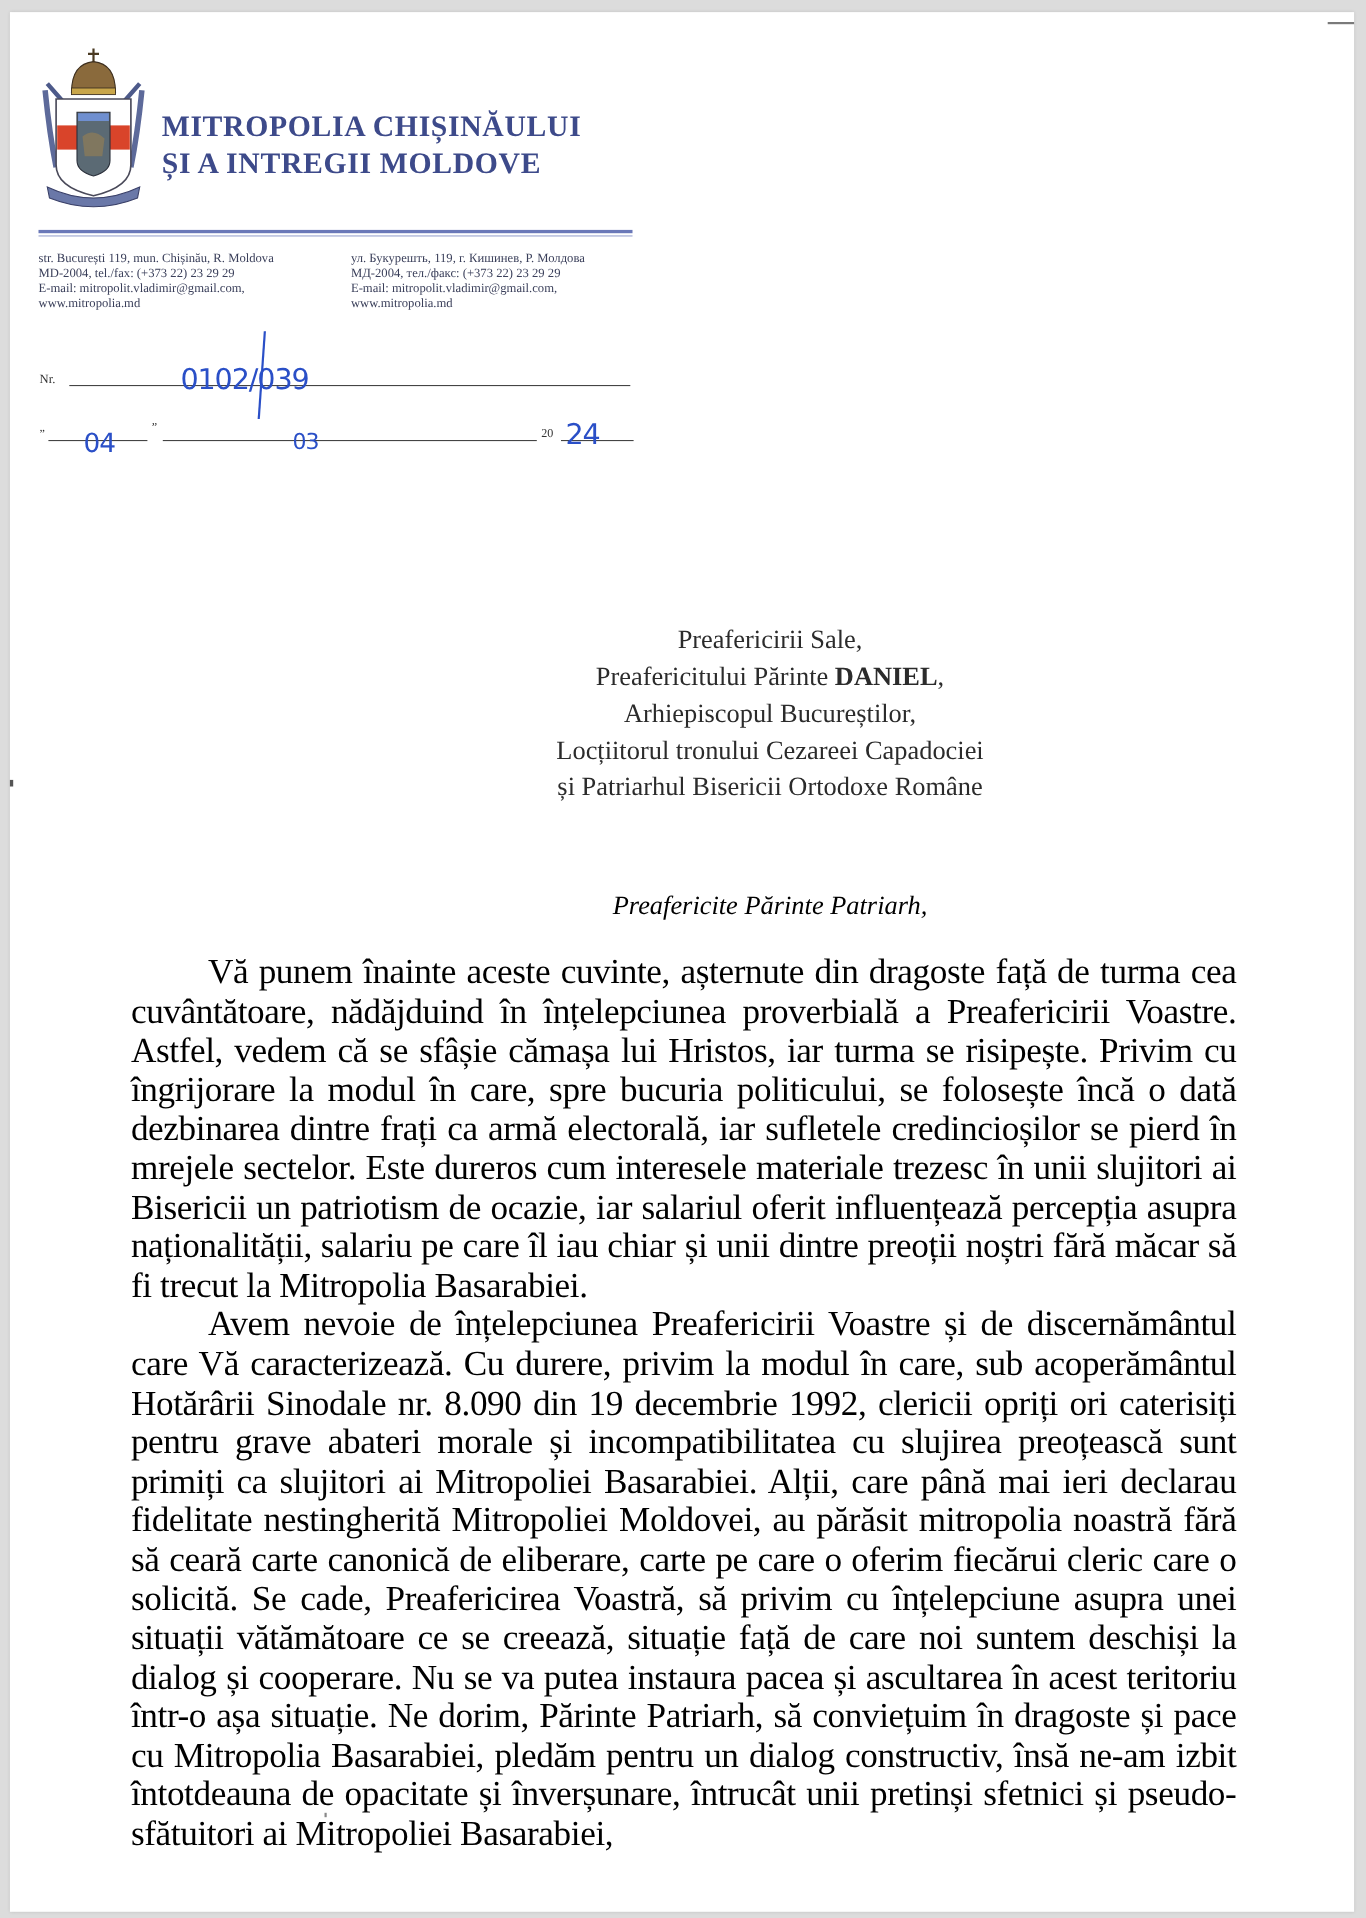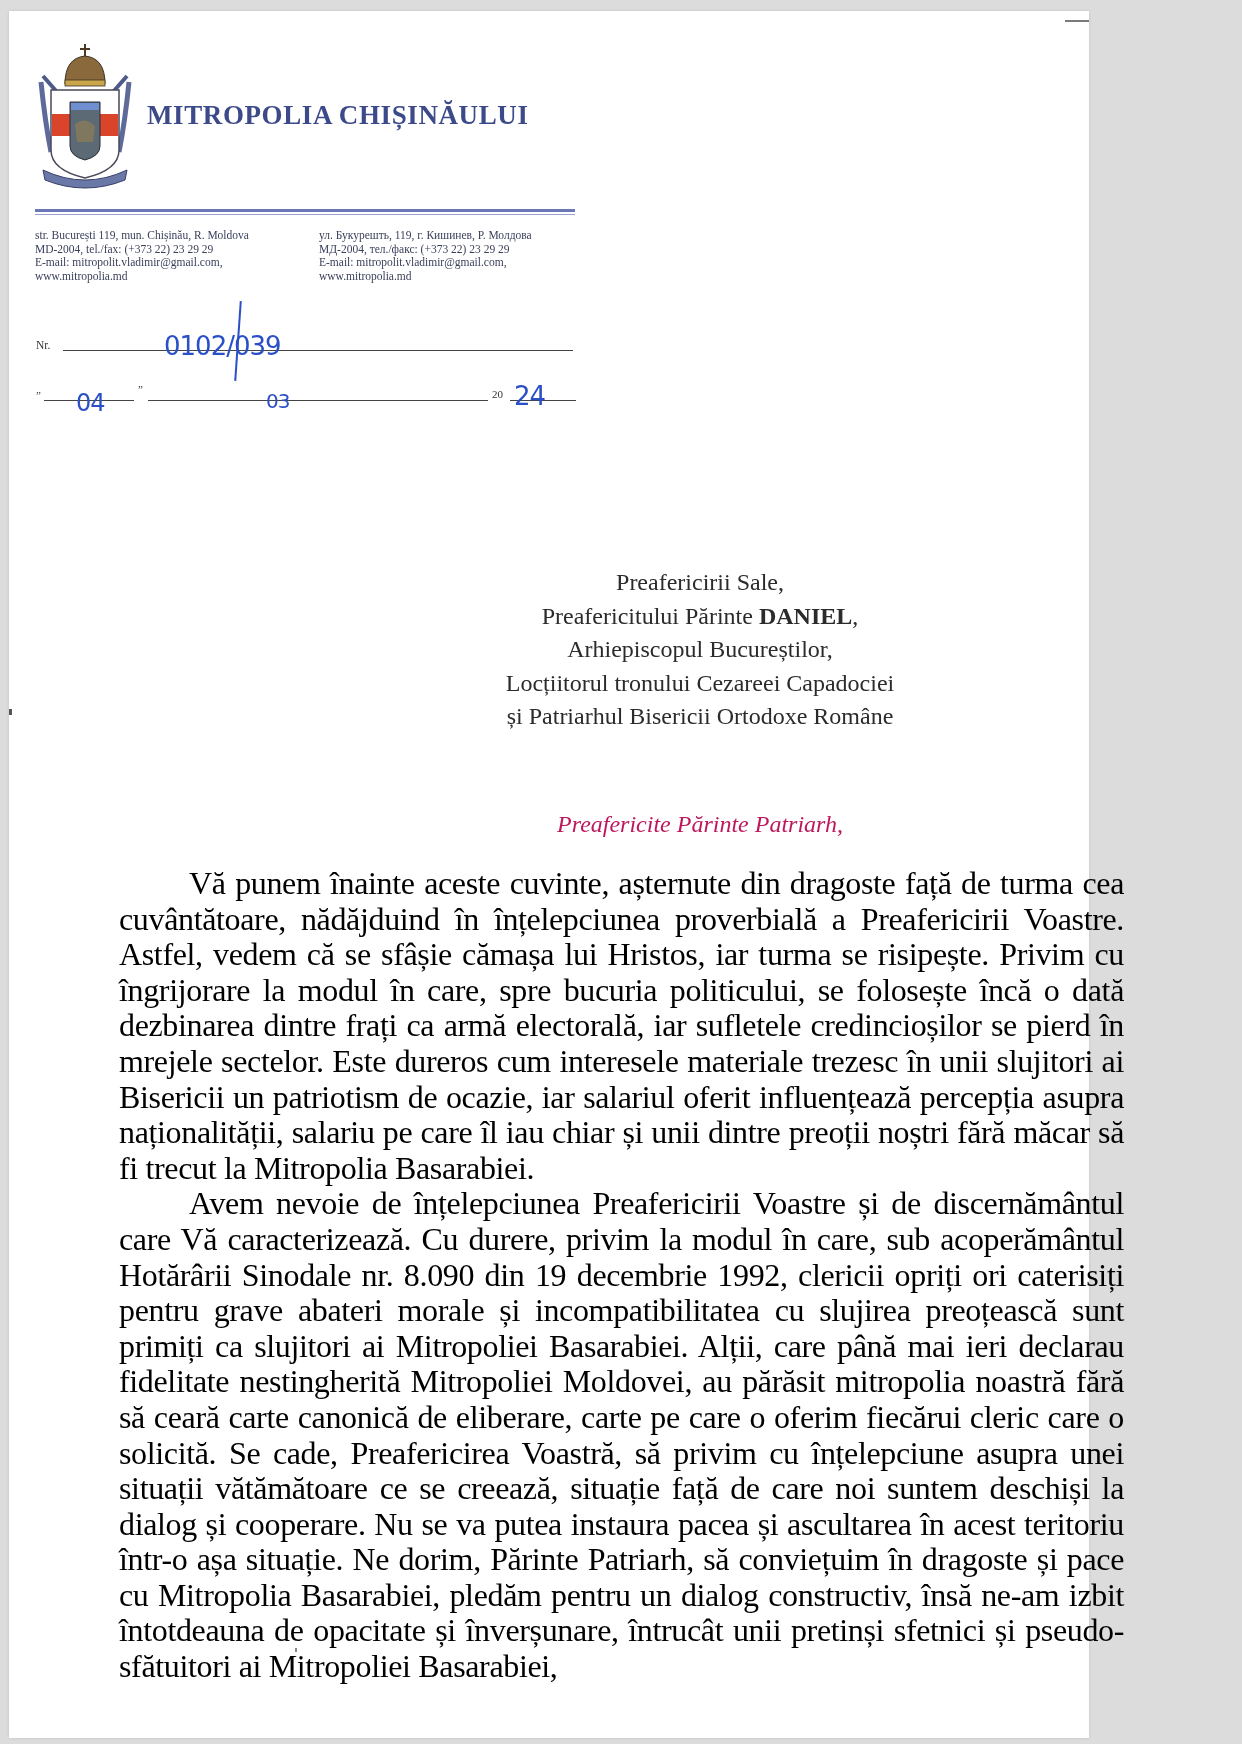--- a/index.html
+++ b/index.html
@@ -6,21 +6,21 @@
   body {
     width: 1242px; height: 1744px;
     background: #dcdcdc;
     position: relative;
     overflow: hidden;
     font-family: "Liberation Serif", serif;
   }
   .page {
     position: absolute;
     left: 9px; top: 11px;
-    width: 1080px; height: 1727px;
+    width: 1222px; height: 1727px;
     background: #ffffff;
     box-shadow: 0 0 3px rgba(0,0,0,0.12);
   }
   .corner-mark {
     position: absolute; right: 0; top: 9px;
     width: 24px; height: 2px; background: #7a7a7a;
   }
   .left-mark {
     position: absolute; left: 0; top: 698px;
     width: 3px; height: 6px; background: #555;
@@ -81,21 +81,21 @@
     text-align: center;
   }
   .addressee .blk {
     display: inline-block; text-align: center;
     margin-left: 160px;
     font-size: 24px; line-height: 33.5px; color: #2b2b2b;
   }
   .addressee b { font-weight: bold; }
   .salutation {
     position: absolute; left: 0; top: 800px; width: 1222px; padding-left: 160px; box-sizing: border-box;
-    text-align: center; font-style: italic; font-size: 24px; color: #be185d;
+    text-align: center; font-style: italic; font-size: 24px; color: #000000;
   }
 
   
   .body-text {
     position: absolute; left: 110px; top: 855px; width: 1005px;
     font-size: 32px; line-height: 35.6px; color: #000000;
     text-align: justify;
     font-family: "Liberation Serif", serif;
     letter-spacing: -0.35px;
   }
@@ -126,20 +126,21 @@
 
     <path d="M35 60 L65 60 L65 104 Q65 114 50 118 Q35 114 35 104 Z" fill="#5b6a74" stroke="#2a2f3a" stroke-width="1"></path>
     <path d="M36 61 L64 61 L64 68 L36 68 Z" fill="#6f8fd0"></path>
     <path d="M40 82 Q50 74 60 84 L58 100 L42 100 Z" fill="#8a7a5a" opacity="0.8"></path>
 
     <path d="M8 128 Q50 148 92 128 L90 138 Q50 154 10 138 Z" fill="#6a78a8" stroke="#3a4068" stroke-width="1"></path>
   </svg>
 
   <div class="org-name">
     <div>MITROPOLIA CHIȘINĂULUI</div>
+    <div>ȘI A INTREGII MOLDOVE</div>
   </div>
 
   <div class="rule">
     <div class="thick"></div>
     <div class="thin"></div>
   </div>
 
   <div class="contact ro">
     <div>str. București 119, mun. Chișinău, R. Moldova</div>
     <div>MD-2004, tel./fax: (+373 22) 23 29 29</div>

